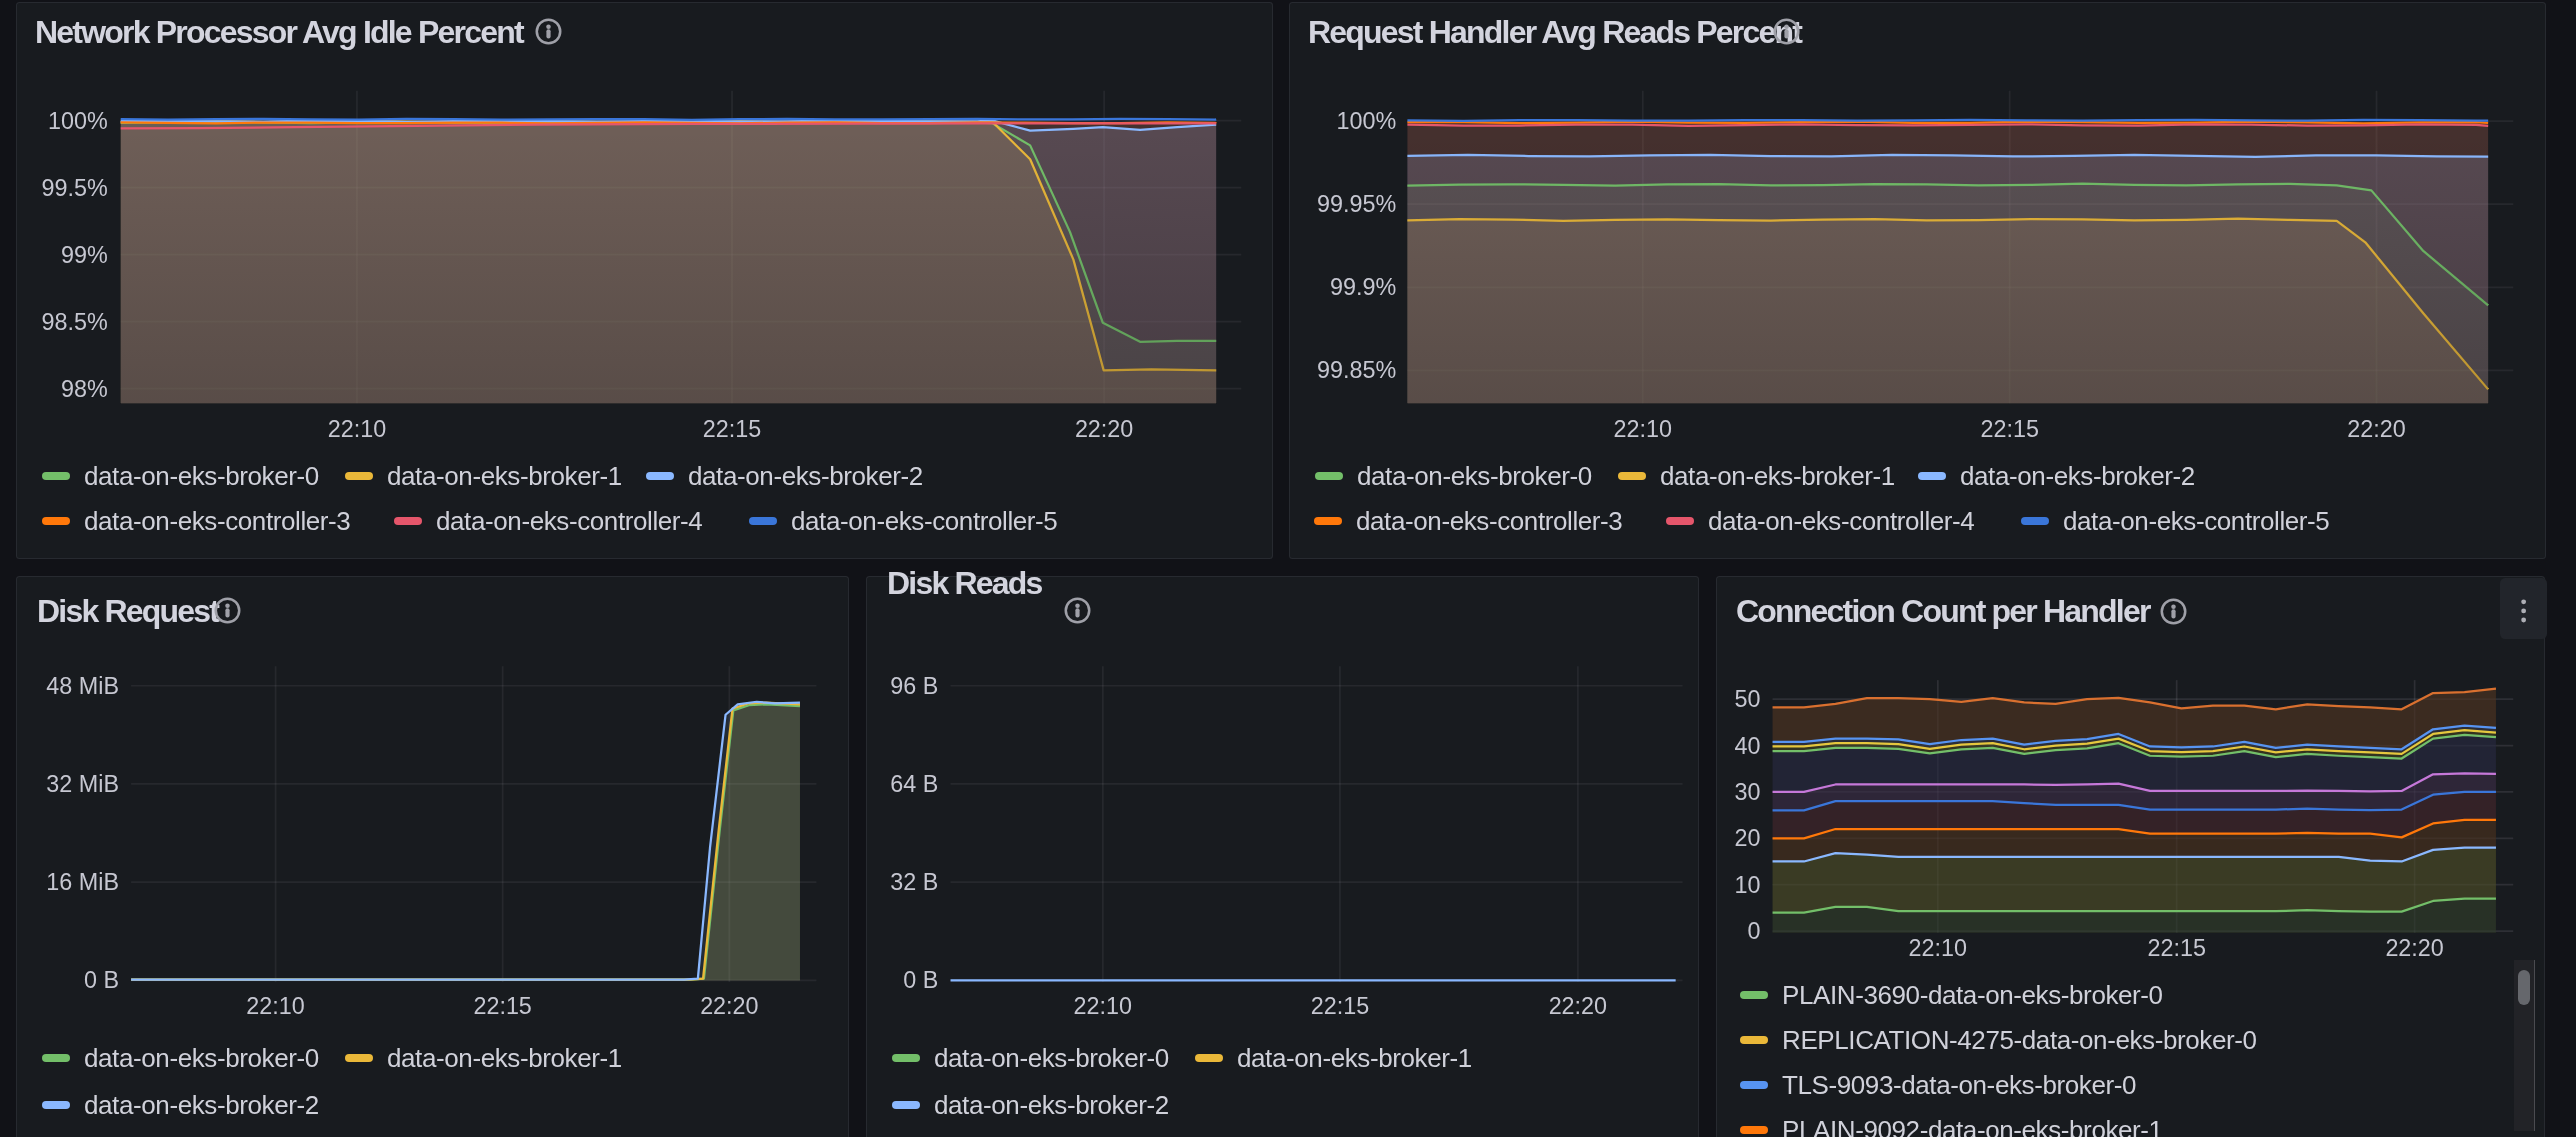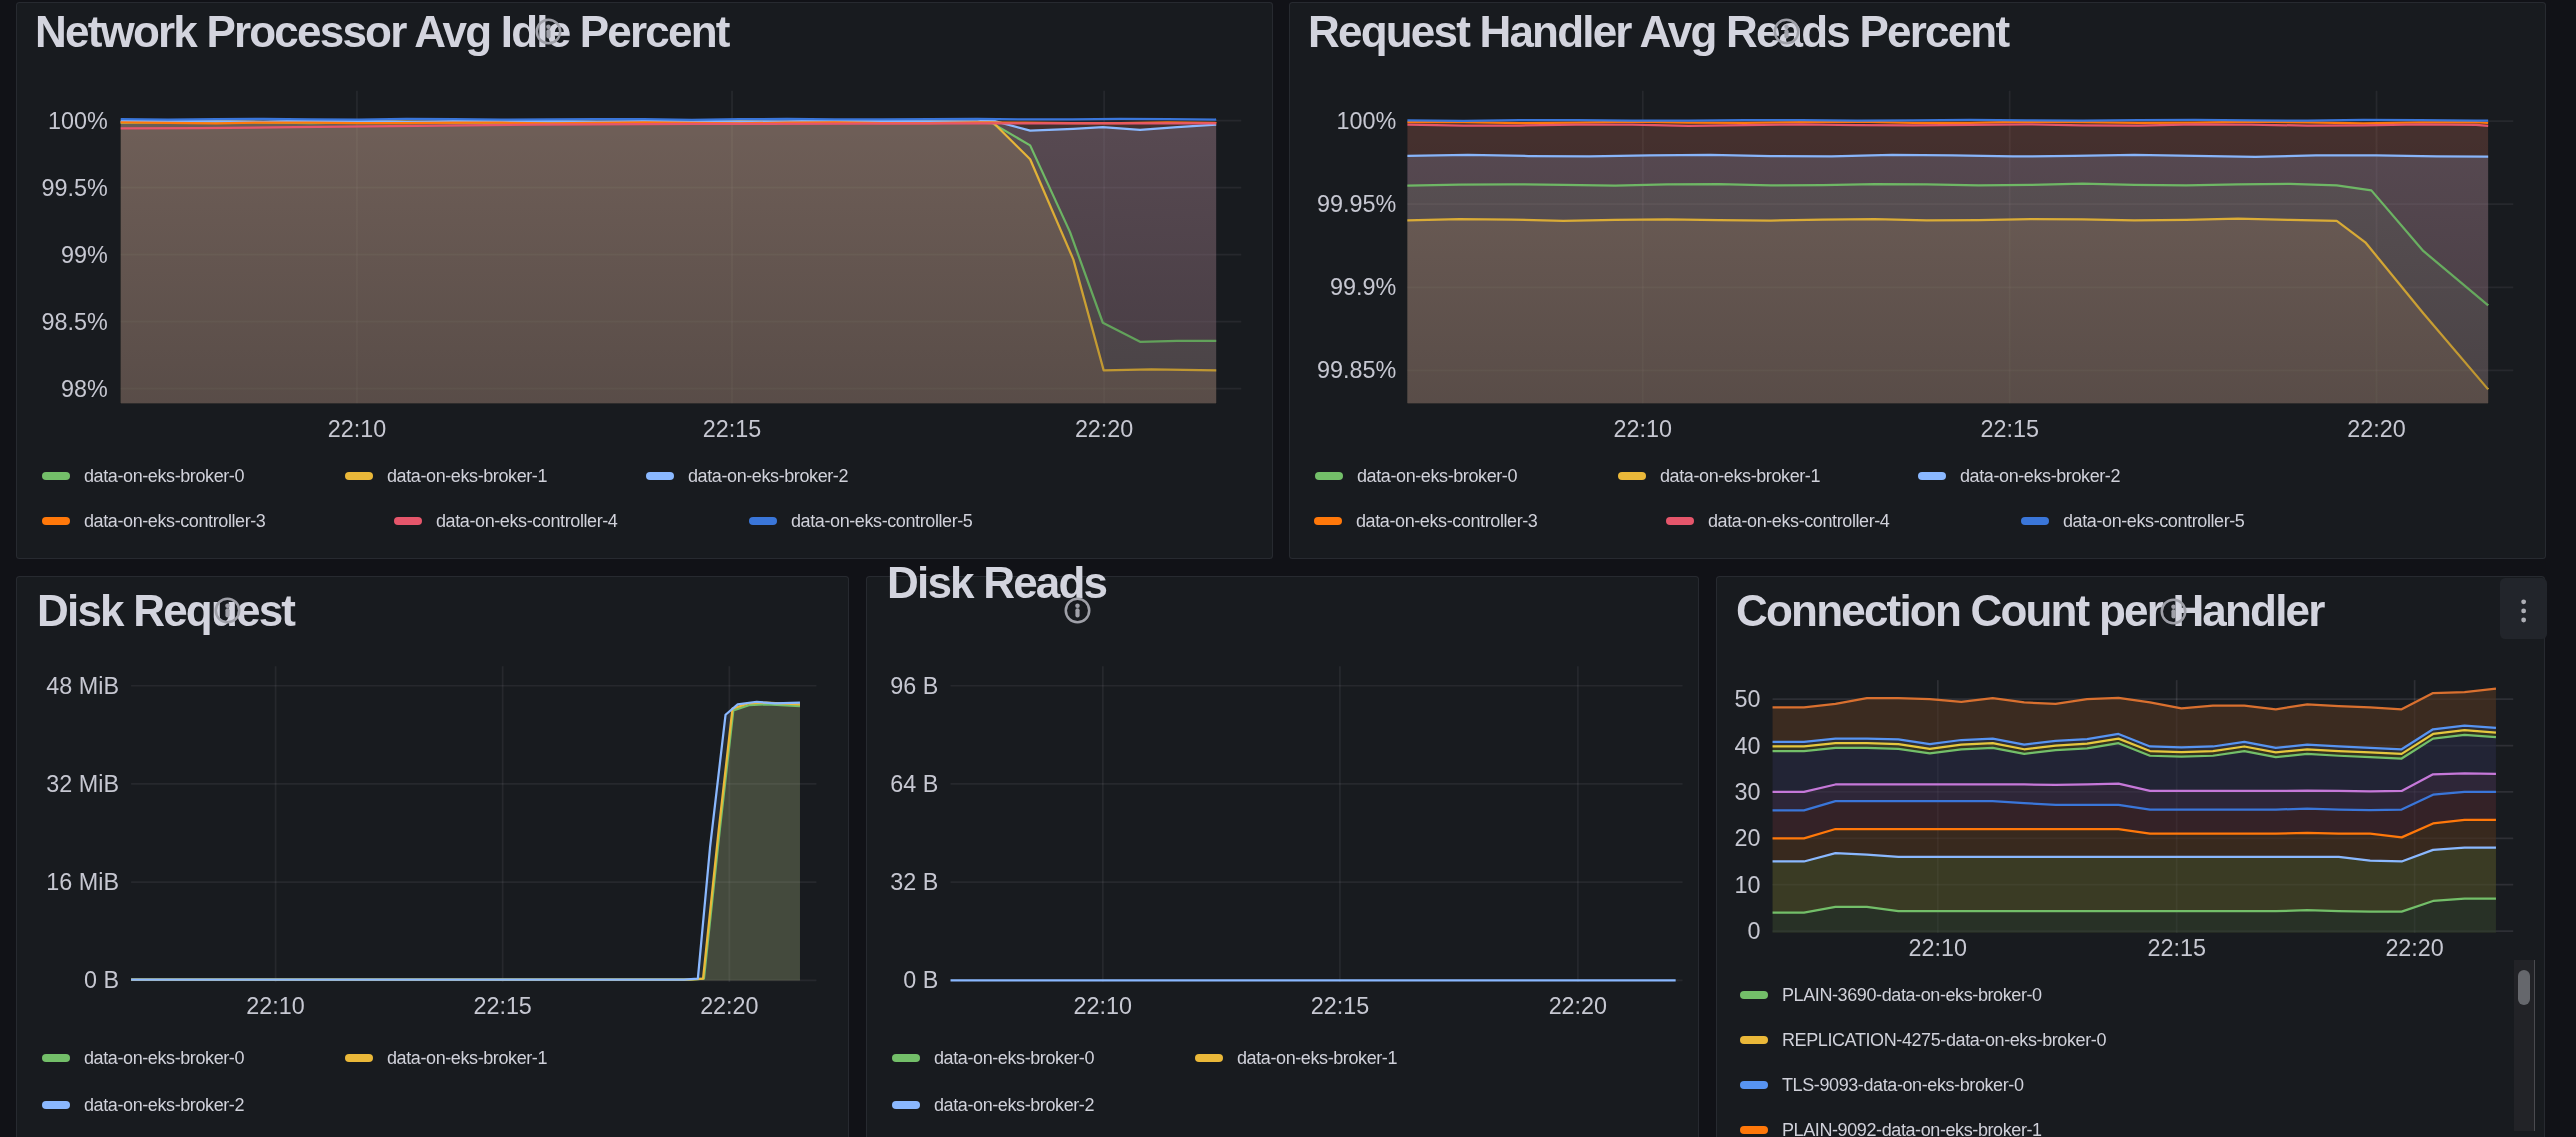--- a/index.html
+++ b/index.html
@@ -1,21 +1,21 @@
 <!DOCTYPE html>
 <html style="font-size:14px"><head><meta charset="utf-8"><style>
 html,body{margin:0;padding:0;background:#111217;width:2576px;height:1137px;overflow:hidden}
 *{box-sizing:border-box}
 body{font-family:"Liberation Sans",sans-serif;position:relative}
 .panel{position:absolute;background:#181b1f;border:1.7px solid rgba(204,204,220,0.09);border-radius:3.5px}
-.ptitle{position:absolute;font-size:44px;font-weight:700;color:#d3d4de;white-space:nowrap;letter-spacing:-1.8px;line-height:32px}
+.ptitle{position:absolute;font-size:32px;font-weight:700;color:#d3d4de;white-space:nowrap;letter-spacing:-1.8px;line-height:32px}
 .icon{position:absolute}
 .leg{position:absolute;display:flex;align-items:center;height:26px;white-space:nowrap}
 .pill{display:inline-block;height:8.7px;width:28px;border-radius:4.3px;margin-right:14px}
-.ltext{font-size:18px;color:#d0d1da;letter-spacing:-0.4px}
+.ltext{font-size:26px;color:#d0d1da;letter-spacing:-0.4px}
 </style></head><body>
 <div class="panel" style="left:16.4px;top:1.7px;width:1257px;height:557px"></div>
 <div class="panel" style="left:1289px;top:1.7px;width:1257px;height:557px"></div>
 <div class="panel" style="left:16.4px;top:576px;width:833px;height:567px"></div>
 <div class="panel" style="left:866px;top:576px;width:833px;height:567px"></div>
 <div class="panel" style="left:1716px;top:576px;width:829px;height:567px"></div>
 <svg style="position:absolute;left:0;top:0" width="2576" height="1137" viewBox="0 0 2976 1314" font-family="Liberation Sans, sans-serif">
     <line x1="139" y1="139.5" x2="1434" y2="139.5" stroke="rgba(204,204,220,0.08)" stroke-width="2"></line>
     <line x1="139" y1="216.9" x2="1434" y2="216.9" stroke="rgba(204,204,220,0.08)" stroke-width="2"></line>
     <line x1="139" y1="294.3" x2="1434" y2="294.3" stroke="rgba(204,204,220,0.08)" stroke-width="2"></line>

